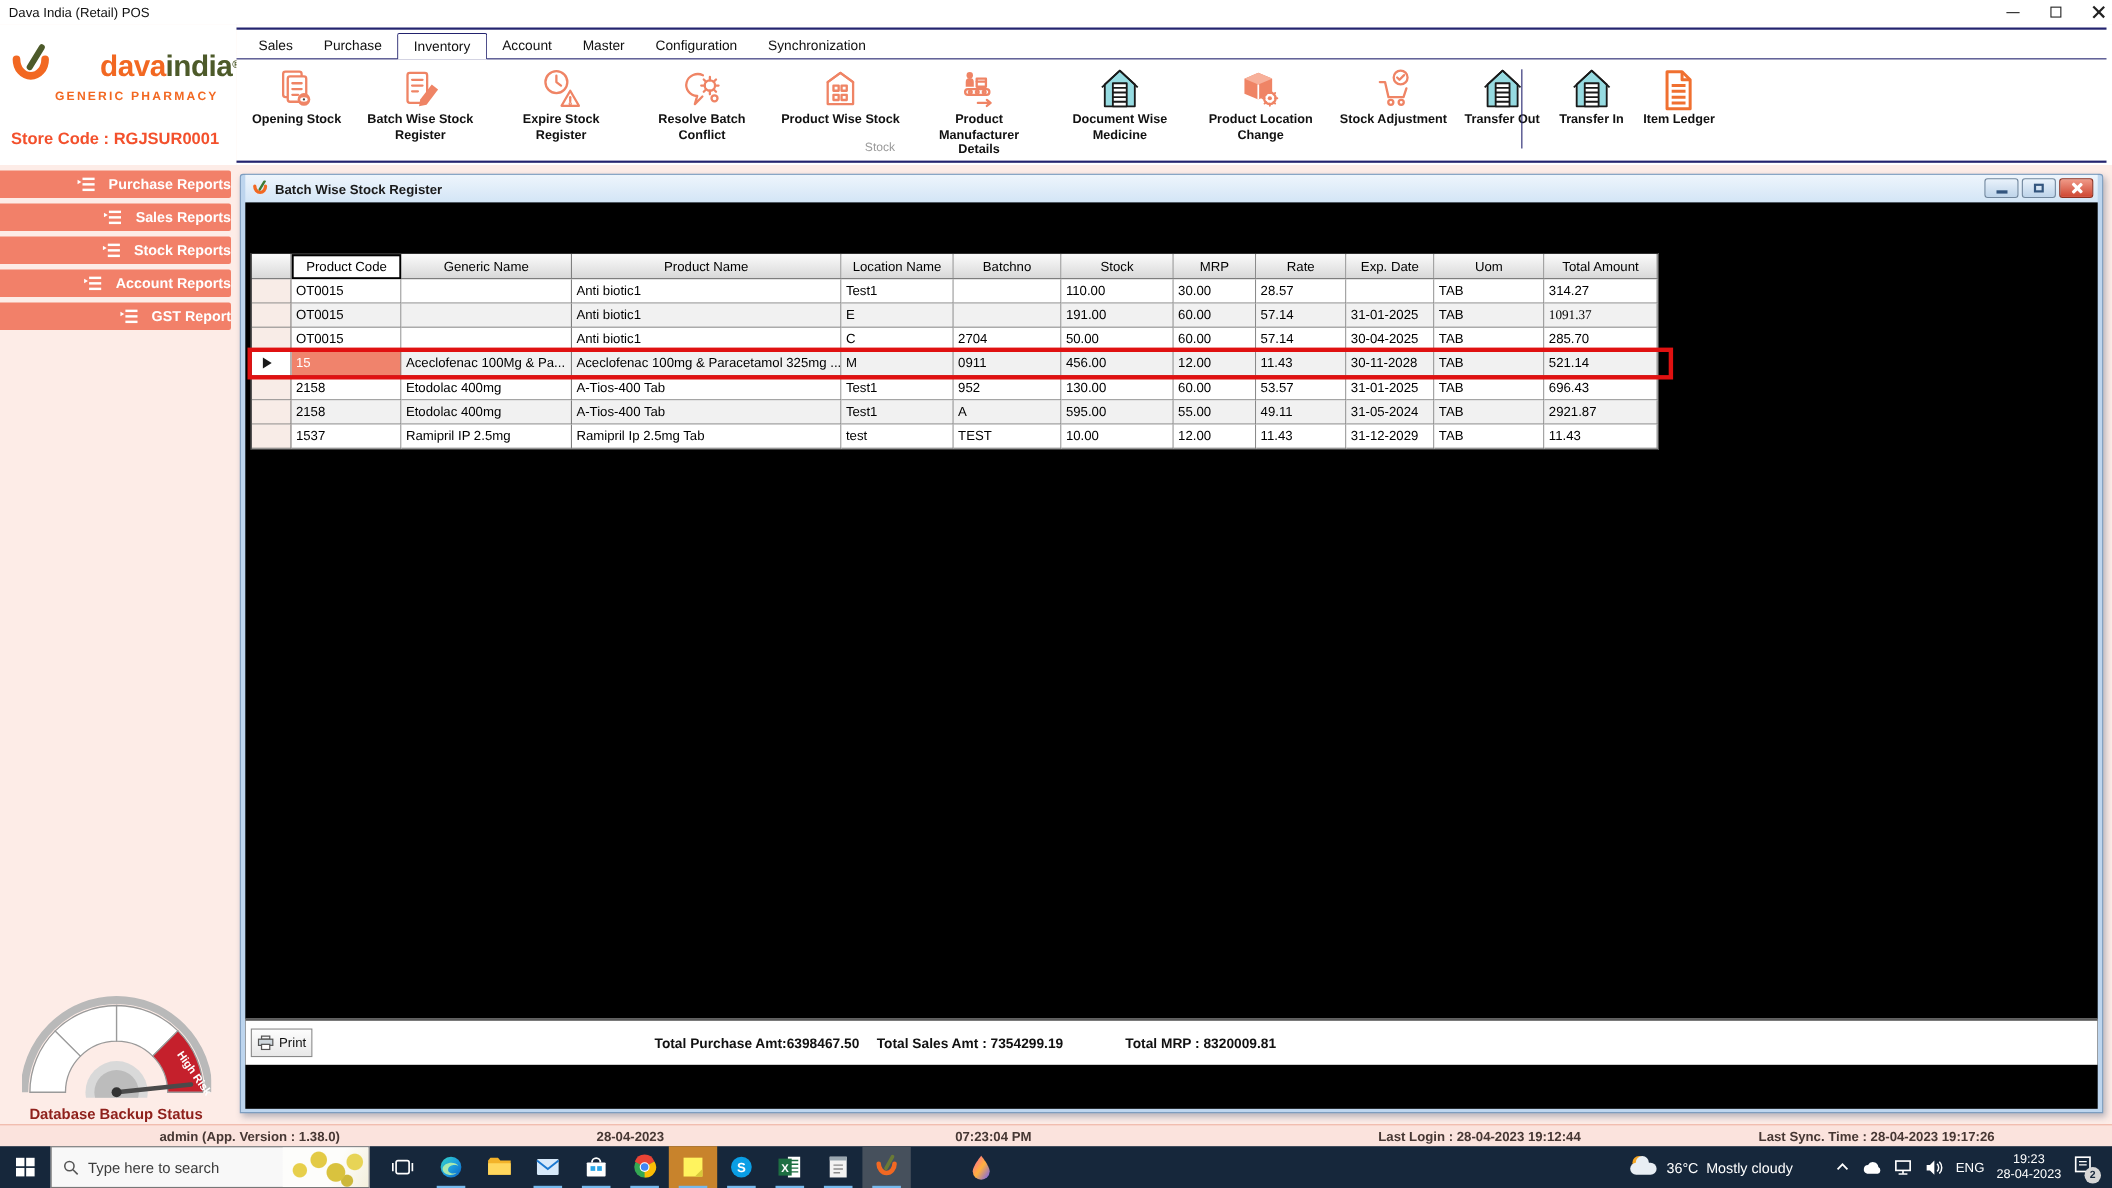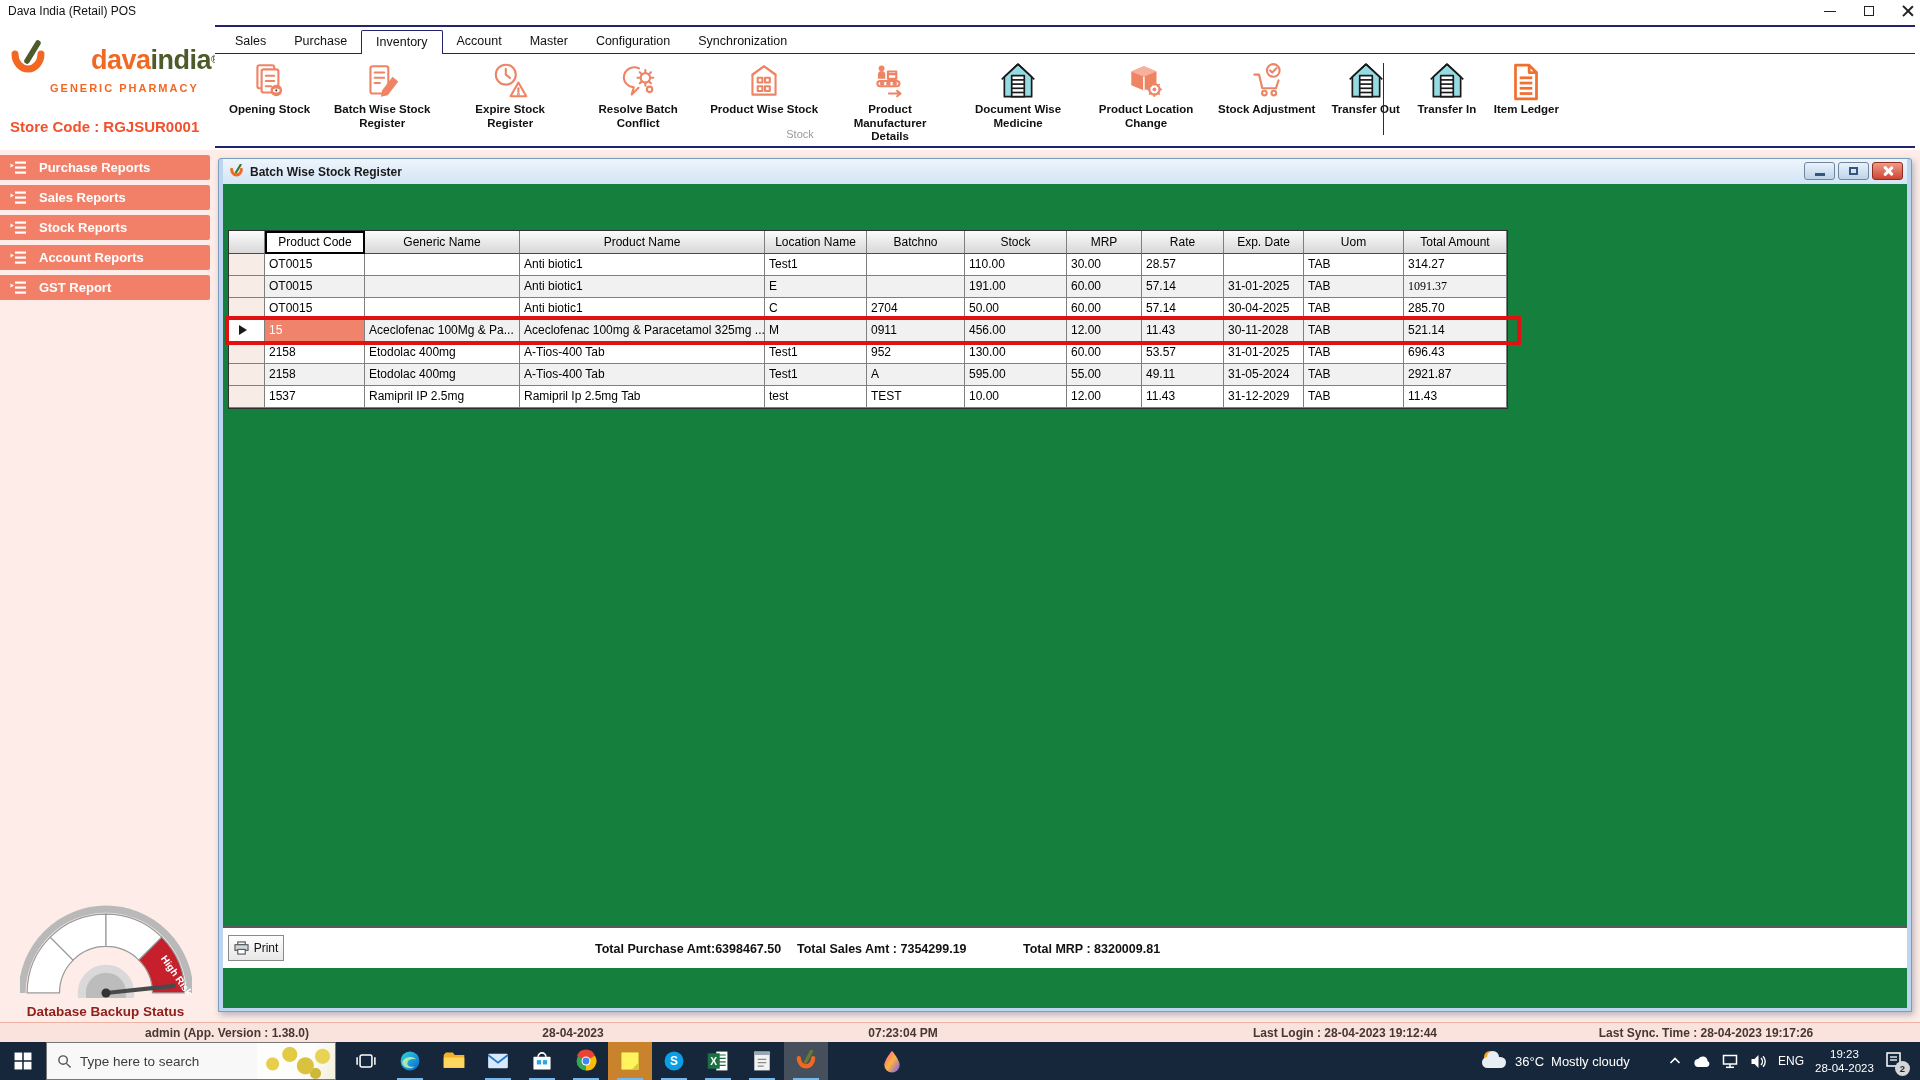--- a/index.html
+++ b/index.html
@@ -22,21 +22,21 @@
   .logo-area { position:absolute; left:0; top:0; width:215px; height:128px; background:#fff; }
   .logo-row { position:absolute; left:8px; top:18px; display:flex; align-items:flex-start;gap:43px; }
   .logo-mark { width:40px; height:40px; }
   .logo-text { font-size:27px; font-weight:bold; letter-spacing:-0.5px; line-height:40px; }
   .logo-orange { color:#f26822; } .logo-green { color:#4d5a2a; }
   .logo-reg { font-size:10px; color:#4d5a2a; vertical-align:top; }
   .logo-tagline { position:absolute; left:50px; top:60px; font-size:11px; font-weight:bold; letter-spacing:2px; color:#f26822; }
   .store-code { position:absolute; left:10px; top:96px; font-size:15px; font-weight:bold; color:#f3502c; }
   .side-menu { position:absolute; left:0; top:133px; width:210px; }
   .side-item { height:25px; margin-bottom:5px; background:#f28069; color:#fff; font-size:13px; font-weight:bold;
-               display:flex; align-items:center; padding-left:10px; gap:12px; border-radius:0 2px 2px 0; }
+               display:flex; align-items:center; padding-left:10px; gap:12px; border-radius:0 2px 2px 0;justify-content:flex-end; }
   .side-item svg { flex:0 0 auto; }
   
   .gauge-wrap { position:absolute; left:18px; top:880px; width:175px; text-align:center; }
   .gauge-label { margin-top:2px; font-size:13.5px; font-weight:bold; color:#8f211c; }
 
   
   .topbar { position:absolute; left:215px; top:22px; width:1705px; height:128px; background:#fff; }
   .topline { position:absolute; left:0; top:3px; width:1700px; border-top:2px solid #23236e; }
   .tab-strip { position:absolute; left:6px; top:8px; height:24px; display:flex; }
   .tab { position:relative; padding:0 14px; height:24px; line-height:22px; font-size:12.5px; color:#111; cursor:default; }
@@ -59,21 +59,21 @@
   .child-title { font-size:12px; font-weight:bold; color:#1a1a1a; }
   .child-controls { position:absolute; right:4px; top:3px; display:flex; gap:3px; }
   .cbtn { width:31px; height:18px; border:1px solid #70869d; border-radius:3px;
           background:linear-gradient(#e9f2fb,#bed4ea); display:flex; align-items:center; justify-content:center; }
   .cbtn-min-glyph { width:10px; height:3px; background:#33557e; margin-top:7px; }
   .cbtn-restore-glyph { width:9px; height:8px; border:2px solid #33557e; }
   .cbtn.close { background:linear-gradient(#f09a88,#ce4632); border-color:#8e2f1f; }
   .cbtn-close-glyph { position:relative; width:12px; height:12px; }
   .cbtn-close-glyph::before,.cbtn-close-glyph::after { content:""; position:absolute; left:5px; top:0; width:2.6px; height:12px; background:#fff; border-radius:1px; }
   .cbtn-close-glyph::before { transform:rotate(45deg); } .cbtn-close-glyph::after { transform:rotate(-45deg); }
-  .child-body { position:relative; background:#15803d; height:824px; overflow:hidden; }
+  .child-body { position:relative; background:#000000; height:824px; overflow:hidden; }
 
   
   .grid { position:absolute; left:5px; top:46px; border:1.5px solid #2f2f2f; background:#fff; }
   .grow { display:flex; }
   .gcell { height:22px; font-size:12px; color:#000; padding:3px 4px 0 4px; border-right:1px solid #7f7f7f;
            border-bottom:1px solid #7f7f7f; white-space:nowrap; overflow:hidden; background:#fff; }
   .grow.alt .gcell { background:#f1f1f1; }
   .hcell { height:23px; text-align:center; background:linear-gradient(#fbfbfb,#d8d8d8);
            border-bottom:1px solid #4a4a4a; font-size:12px; padding-top:4px; }
   .hcell.focused { background:#fff; border:2px solid #000; padding-top:2px; }

